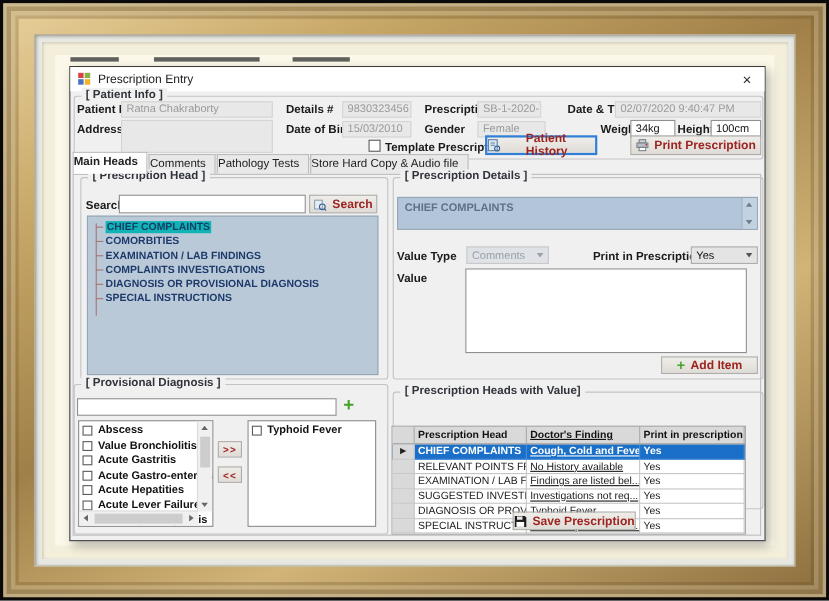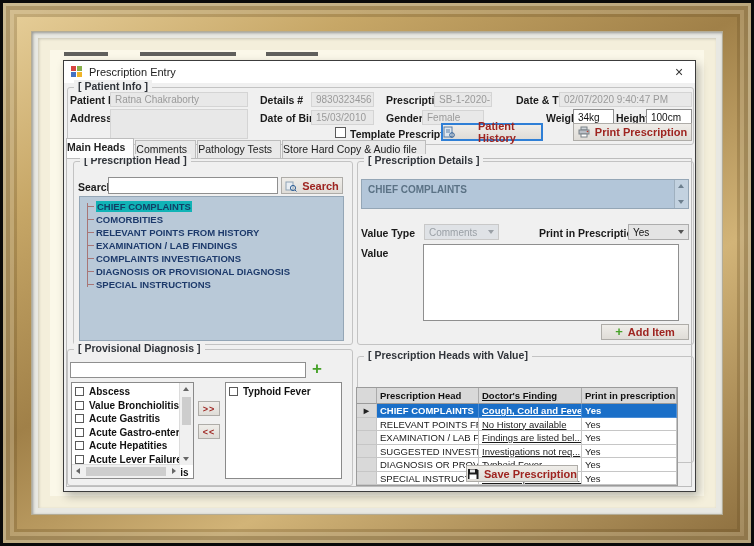--- a/index.html
+++ b/index.html
@@ -143,21 +143,21 @@
   <span class="lbl" style="left:322px;top:33px;">Prescription #</span>
   <div class="field ro" style="left:370px;top:31px;width:58px;height:15px;">SB-1-2020-70</div>
   <span class="lbl" style="left:452px;top:33px;">Date &amp; Time</span>
   <div class="field ro" style="left:495px;top:31px;width:133px;height:15px;">02/07/2020 9:40:47 PM</div>
 
   <span class="lbl" style="left:6px;top:51px;">Address</span>
   <div class="field ro" style="left:46px;top:48px;width:138px;height:30px;"></div>
   <span class="lbl" style="left:196px;top:51px;">Date of Birth</span>
   <div class="field ro" style="left:247px;top:49px;width:63px;height:15px;">15/03/2010</div>
   <span class="lbl" style="left:322px;top:51px;">Gender</span>
-  <div class="field ro" style="left:358px;top:49px;width:62px;height:15px;">Female</div>
+  <div class="field ro" style="left:370px;top:49px;width:62px;height:15px;">Female</div>
   <span class="lbl" style="left:482px;top:51px;">Weight</span>
   <div class="field rw" style="left:509px;top:48px;width:41px;height:16px;">34kg</div>
   <span class="lbl" style="left:552px;top:51px;">Height</span>
   <div class="field rw" style="left:582px;top:48px;width:46px;height:16px;">100cm</div>
 
   <span class="chkbox" style="left:271px;top:66px;"></span>
   <span class="lbl" style="left:286px;top:67px;">Template Prescription</span>
   <div class="btn focus" style="left:377px;top:62px;width:102px;height:18px;gap:23px;">
     <svg class="icon12" viewBox="0 0 12 12">
         <rect x="1" y="1" width="8" height="10" fill="#dfe7ef" stroke="#5b7ea6"></rect>
@@ -195,21 +195,20 @@
         <rect x="1" y="2" width="7" height="8" fill="#e8edf2" stroke="#8fa3b5"></rect>
         <circle cx="8" cy="8" r="2.6" fill="none" stroke="#2f5f96"></circle>
         <line x1="10" y1="10" x2="11.5" y2="11.5" stroke="#2f5f96"></line>
       </svg>
     <span>Search</span>
   </div>
   <div class="treebox">
     <div class="tree-vline"></div>
   <div class="tree-item"><span class="tree-label sel">CHIEF COMPLAINTS</span></div>
       <div class="tree-item"><span class="tree-label">COMORBITIES</span></div>
-      <div class="tree-item"><span class="tree-label">RELEVANT POINTS FROM HISTORY</span></div>
       <div class="tree-item"><span class="tree-label">EXAMINATION / LAB FINDINGS</span></div>
       <div class="tree-item"><span class="tree-label">COMPLAINTS INVESTIGATIONS</span></div>
       <div class="tree-item"><span class="tree-label">DIAGNOSIS OR PROVISIONAL DIAGNOSIS</span></div>
       <div class="tree-item"><span class="tree-label">SPECIAL INSTRUCTIONS</span></div>
     </div>
 
   <div class="group" style="left:293px;top:100px;width:335px;height:182px;">
     <span class="glabel">[ Prescription Details ]</span>
   </div>
   <div class="headbox">

